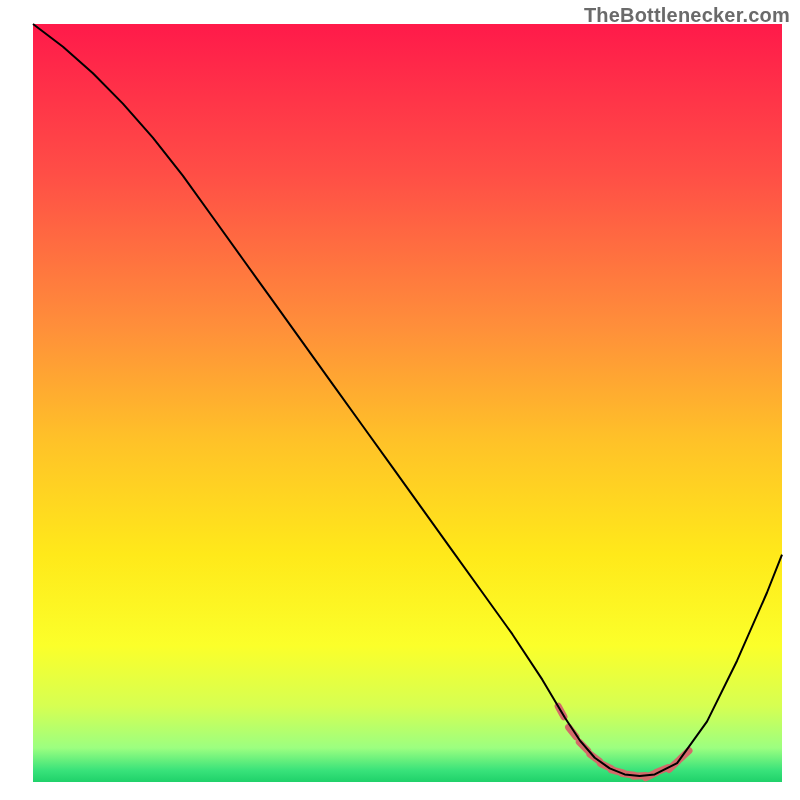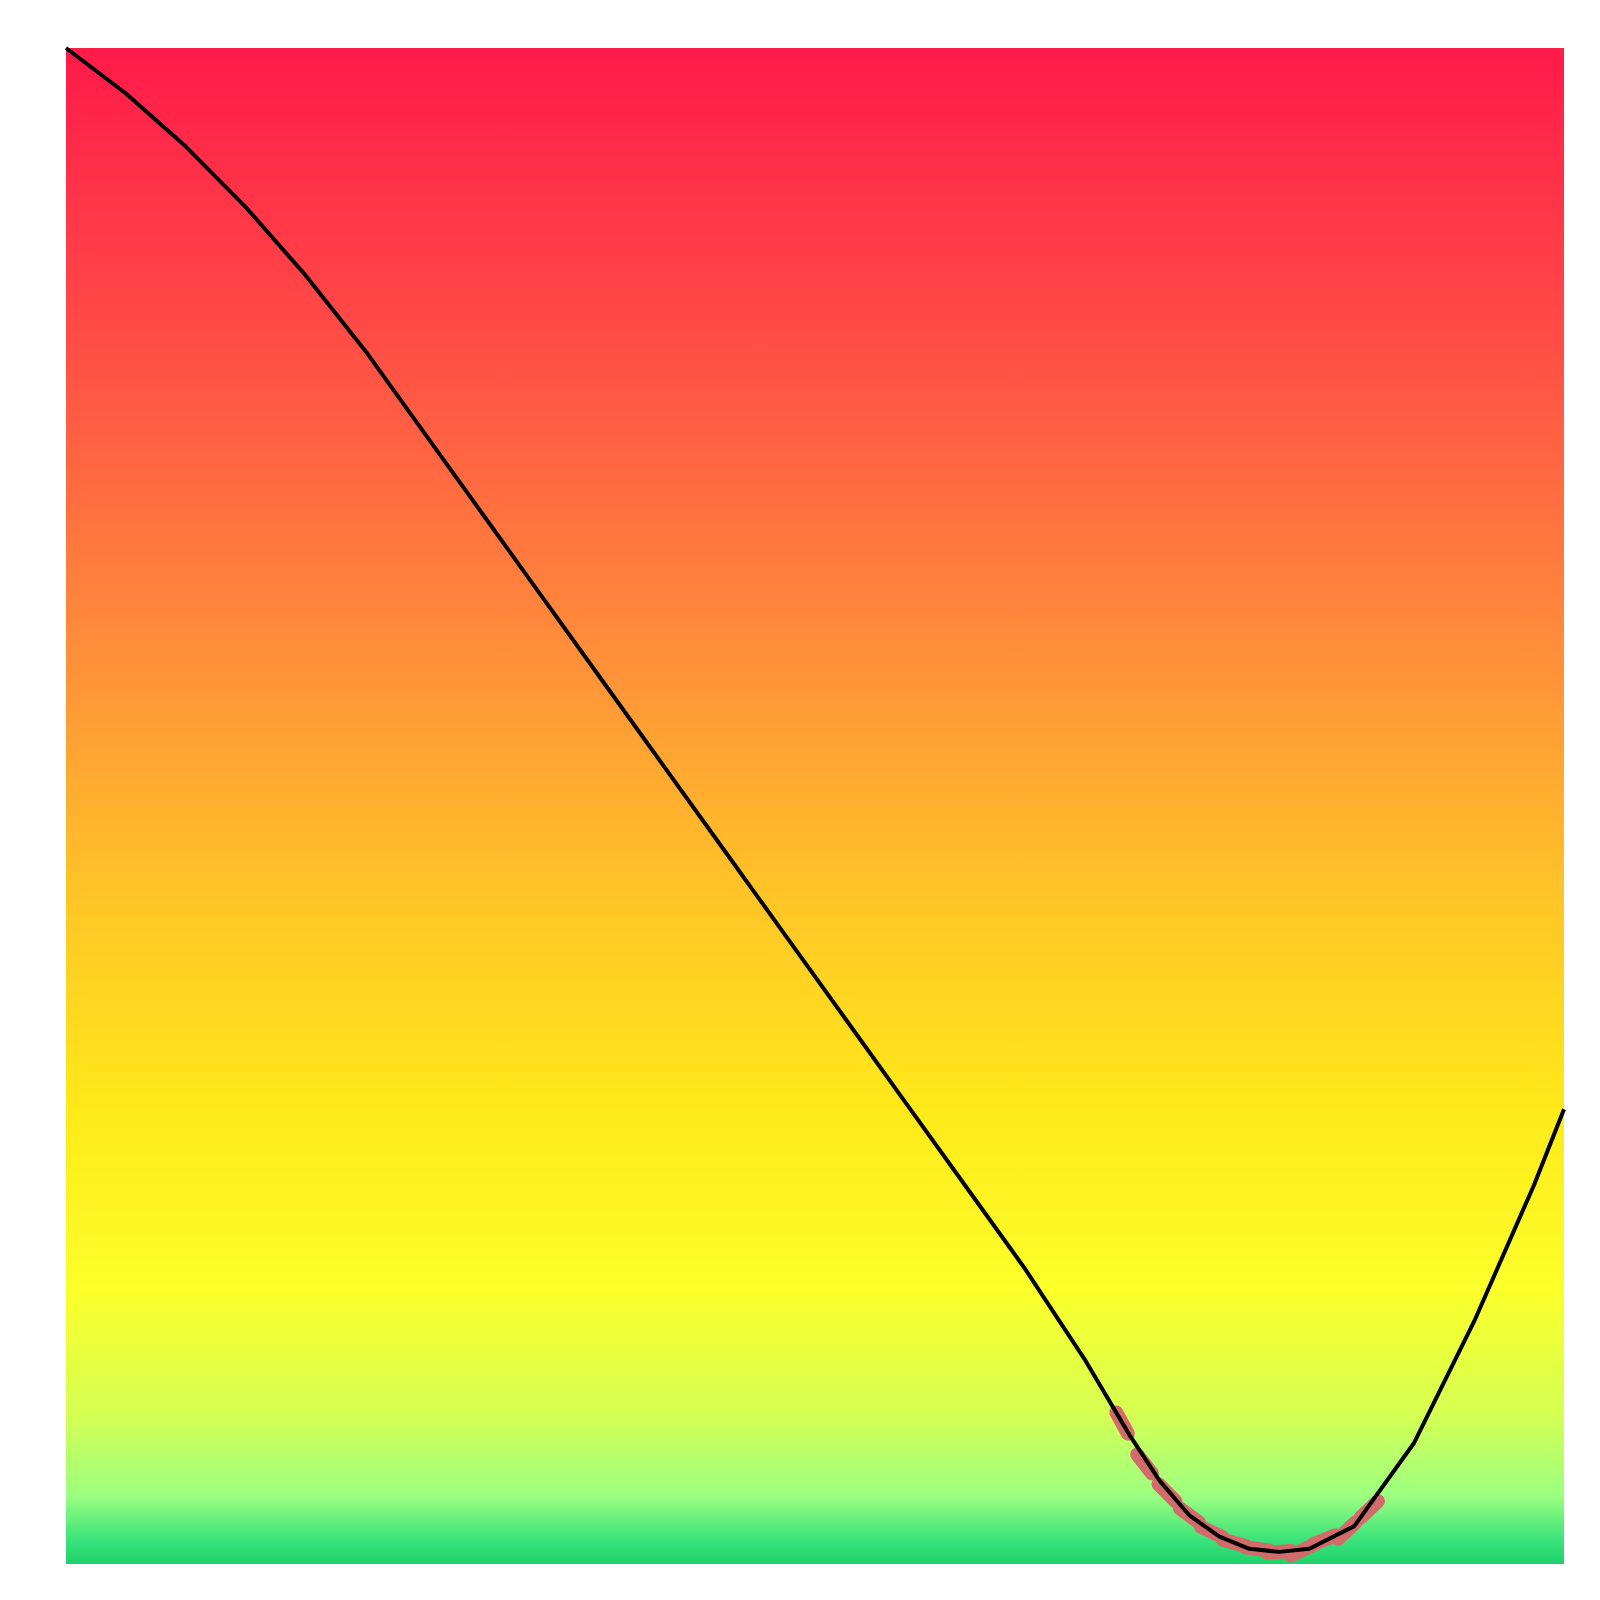--- a/index.html
+++ b/index.html
@@ -27,20 +27,21 @@
   svg {
     position: absolute;
     top: 0;
     left: 0;
   }
 </style>
 </head>
 <body>
 
 <div class="chart-container">
+  <div class="attribution">TheBottlenecker.com</div>
   <svg id="chart-svg" width="800" height="800" viewBox="0 0 800 800">
     <defs>
       <linearGradient id="bg-grad" x1="0" y1="0" x2="0" y2="1">
           <stop offset="0%" stop-color="#ff1a4a"></stop>
           <stop offset="20%" stop-color="#ff4f46"></stop>
           <stop offset="40%" stop-color="#ff8f3a"></stop>
           <stop offset="55.00000000000001%" stop-color="#ffc228"></stop>
           <stop offset="70%" stop-color="#ffe91a"></stop>
           <stop offset="82%" stop-color="#fbff2a"></stop>
           <stop offset="90%" stop-color="#d6ff52"></stop>

